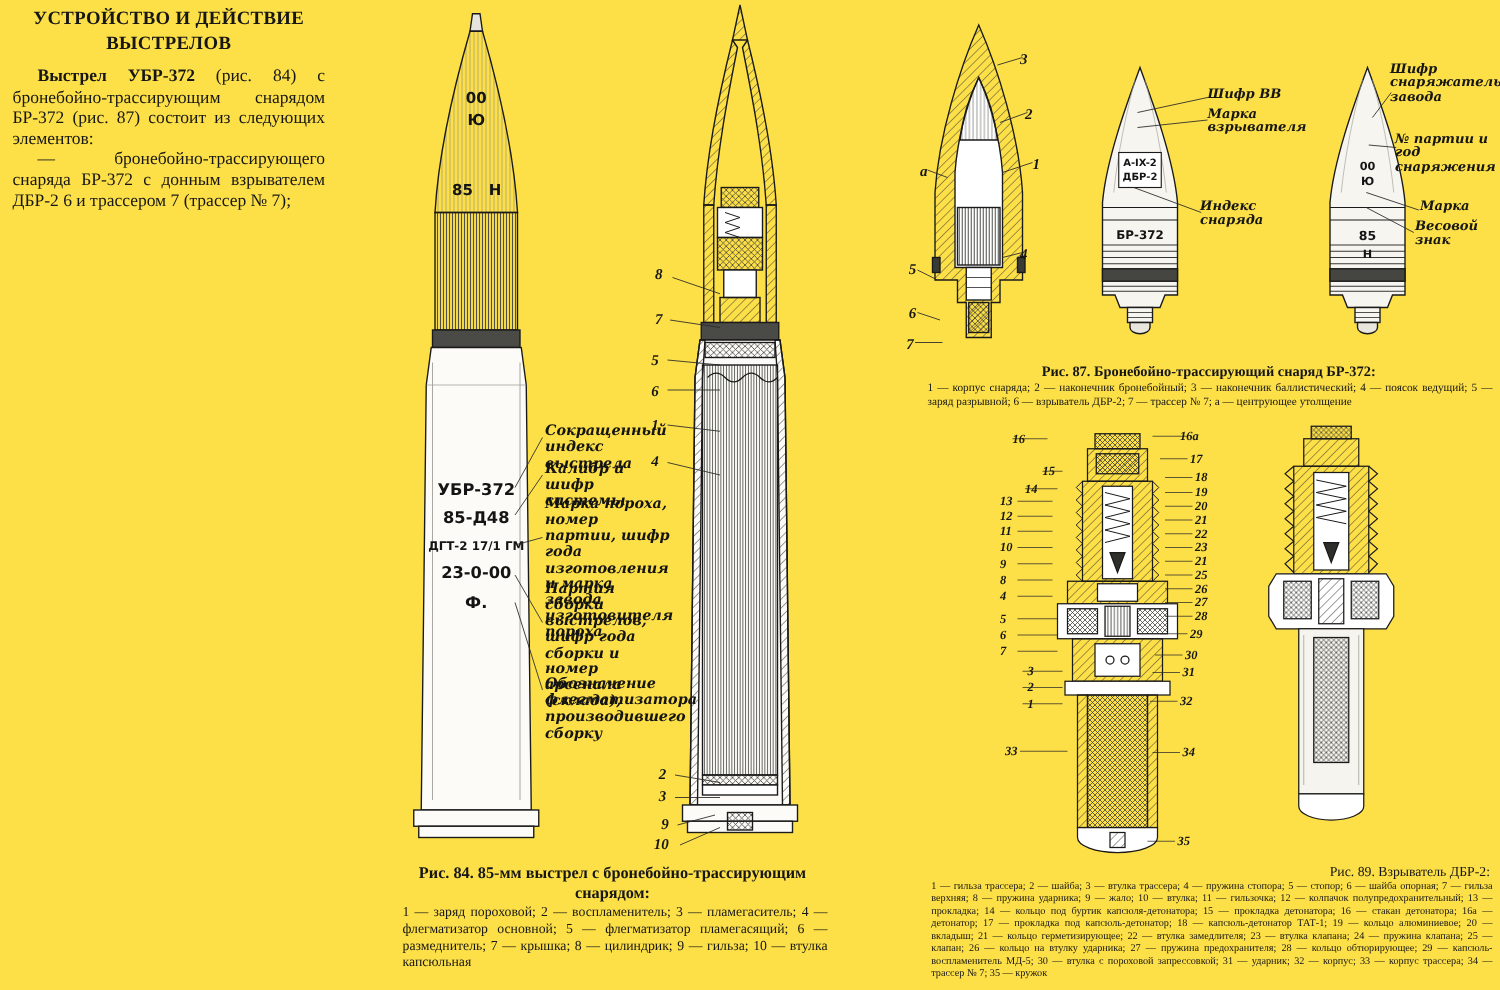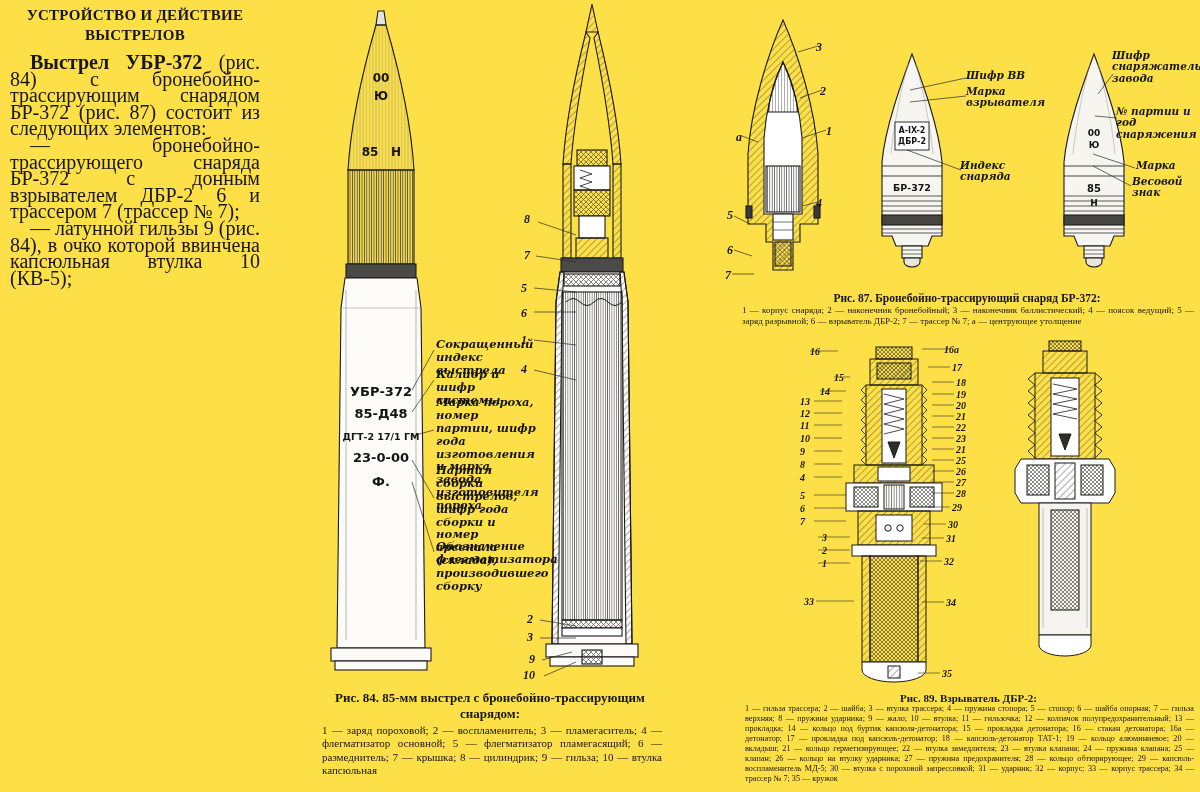--- a/index.html
+++ b/index.html
@@ -2,48 +2,47 @@
 <html><head>
 <meta charset="utf-8">
 <style>
   *{margin:0;padding:0;box-sizing:border-box}
   html,body{background:#fbfaf6}
   #page{position:relative;width:1200px;height:792px;background:#fde047;overflow:hidden;
         font-family:"Liberation Serif",serif;color:#161616}
   .abs{position:absolute}
   .leftcol{left:10px;top:6px;width:250px}
   .title{font-size:15px;font-weight:bold;text-align:center;line-height:1.3;letter-spacing:.3px;margin-bottom:9px}
-  .para{font-size:20px;line-height:16.6px;text-align:justify;text-indent:20px}
+  .para{font-size:14px;line-height:16.6px;text-align:justify;text-indent:20px}
   .ann{position:absolute;font:italic 700 11.5px/1.12 "DejaVu Serif",serif;color:#141414}
   .co{position:absolute;font:italic 700 12px "Liberation Serif",serif}
   .co89{position:absolute;font:italic 700 10px "Liberation Serif",serif}
   .lbl{position:absolute;font:italic 700 10.5px/1.08 "DejaVu Serif",serif}
   .cap84{position:absolute;font-weight:700;font-size:13px;text-align:center;line-height:1.25}
   .leg84{position:absolute;font-size:11px;line-height:1.22;text-align:justify}
   .cap87{position:absolute;font-weight:700;font-size:11.5px;text-align:center}
   .leg87{position:absolute;font-size:9px;line-height:1.18;text-align:justify}
-  .cap89{position:absolute;font-weight:700;font-size:11px;text-align:center}
+  .cap89{position:absolute;font-weight:400;font-size:11px;text-align:right}
   .leg89{position:absolute;font-size:8.2px;line-height:1.22;text-align:justify}
   svg.draw{position:absolute;overflow:visible}
   svg text{stroke:none;fill:#141414;font-family:"DejaVu Sans",sans-serif;font-weight:bold}
   .noptr{pointer-events:none}
 </style>
 </head>
 <body>
 
 <div id="page">
 
   <div class="abs leftcol">
     <div class="title">
       <span>УСТРОЙСТВО И ДЕЙСТВИЕ</span><br>
       <span>ВЫСТРЕЛОВ</span>
     </div>
     <p class="para"><b>Выстрел УБР-372</b><span> (рис. 84) с бронебойно-трассирующим снарядом БР-372 (рис. 87) состоит из следующих элементов:</span></p>
     <p class="para">— бронебойно-трассирующего снаряда БР-372 с донным взрывателем ДБР-2 6 и трассером 7 (трассер № 7);</p>
-    <p class="para">— латунной гильзы 9 (рис. 84), в очко которой ввинчена капсюльная втулка 10 (КВ-5);</p>
   </div>
 
   <svg class="draw" style="left:320px;top:8px;width:122px;height:670px" viewBox="0 0 122 670">
     <defs>
       <pattern id="s1V" width="3.2" height="8" patternUnits="userSpaceOnUse">
           <path d="M1.6 0V8" stroke="#8a8a84" stroke-width="0.5"></path>
         </pattern>
       <pattern id="s1D" width="2.4" height="8" patternUnits="userSpaceOnUse">
           <path d="M1.2 0V8" stroke="#4e4e4a" stroke-width="0.9"></path>
         </pattern>

